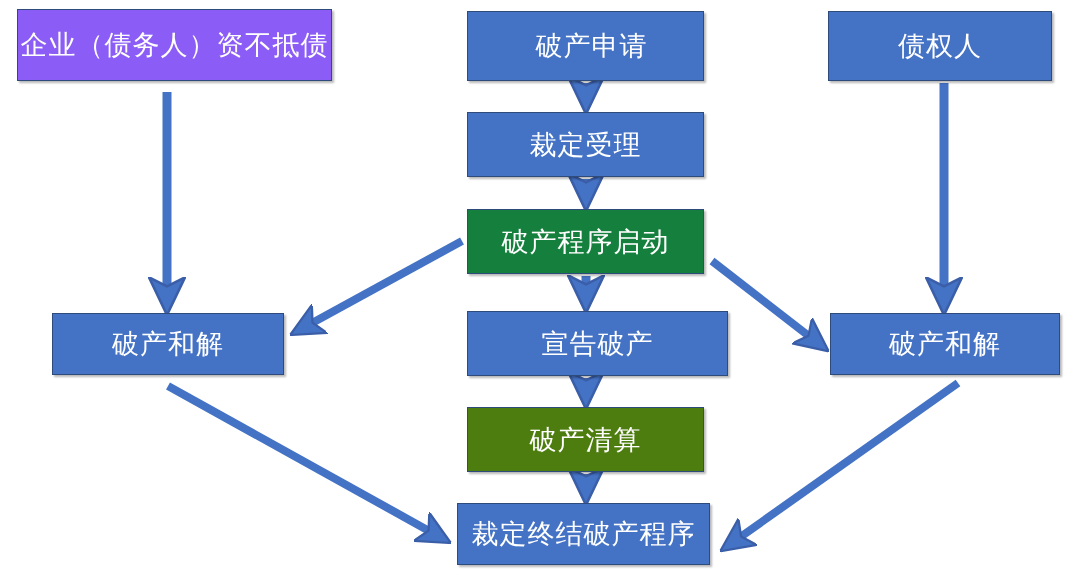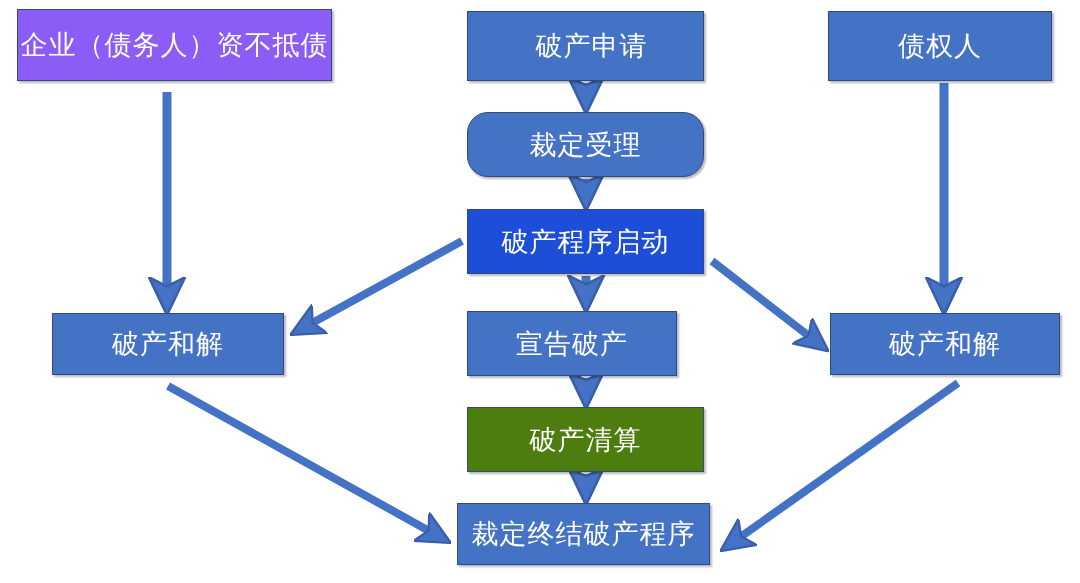--- a/index.html
+++ b/index.html
@@ -83,30 +83,30 @@
   <div id="node-layer">
       <div class="node" style="left: 17px; top: 9px; width: 315px; height: 72px; background: #8b5cf6; border-color: rgb(47, 75, 124); color: rgb(255, 255, 255);">
         <span class="label" style="font-size: 27px;">企业（债务人）资不抵债</span>
       </div>
       <div class="node" style="left: 467px; top: 11px; width: 237px; height: 70px; background: rgb(68, 114, 196); border-color: rgb(47, 75, 124); color: rgb(255, 255, 255); padding-left: 12px;">
         <span class="label" style="font-size: 27px;">破产申请</span>
       </div>
       <div class="node" style="left: 828px; top: 11px; width: 224px; height: 70px; background: rgb(68, 114, 196); border-color: rgb(47, 75, 124); color: rgb(255, 255, 255);">
         <span class="label" style="font-size: 27px;">债权人</span>
       </div>
-      <div class="node" style="left: 467px; top: 112px; width: 237px; height: 65px; background: rgb(68, 114, 196); border-color: rgb(47, 75, 124); color: rgb(255, 255, 255); border-radius: 21px;">
+      <div class="node" style="left: 467px; top: 112px; width: 237px; height: 65px; background: rgb(68, 114, 196); border-color: rgb(47, 75, 124); color: rgb(255, 255, 255);">
         <span class="label" style="font-size: 27px;">裁定受理</span>
       </div>
-      <div class="node" style="left: 467px; top: 209px; width: 237px; height: 65px; background: #1d4ed8; border-color: rgb(47, 75, 124); color: rgb(255, 255, 255);">
+      <div class="node" style="left: 467px; top: 209px; width: 237px; height: 65px; background: #15803d; border-color: rgb(47, 75, 124); color: rgb(255, 255, 255);">
         <span class="label" style="font-size: 27px;">破产程序启动</span>
       </div>
       <div class="node" style="left: 52px; top: 313px; width: 232px; height: 62px; background: rgb(68, 114, 196); border-color: rgb(47, 75, 124); color: rgb(255, 255, 255);">
         <span class="label" style="font-size: 27px;">破产和解</span>
       </div>
-      <div class="node" style="left: 467px; top: 311px; width: 210px; height: 65px; background: rgb(68, 114, 196); border-color: rgb(47, 75, 124); color: rgb(255, 255, 255);">
+      <div class="node" style="left: 467px; top: 311px; width: 261px; height: 65px; background: rgb(68, 114, 196); border-color: rgb(47, 75, 124); color: rgb(255, 255, 255);">
         <span class="label" style="font-size: 27px;">宣告破产</span>
       </div>
       <div class="node" style="left: 830px; top: 313px; width: 230px; height: 62px; background: rgb(68, 114, 196); border-color: rgb(47, 75, 124); color: rgb(255, 255, 255);">
         <span class="label" style="font-size: 27px;">破产和解</span>
       </div>
       <div class="node" style="left: 467px; top: 407px; width: 237px; height: 65px; background: #4d7c0f; border-color: rgb(47, 75, 124); color: rgb(255, 255, 255);">
         <span class="label" style="font-size: 27px;">破产清算</span>
       </div>
       <div class="node" style="left: 457px; top: 503px; width: 253px; height: 62px; background: rgb(68, 114, 196); border-color: rgb(47, 75, 124); color: rgb(255, 255, 255);">
         <span class="label" style="font-size: 27px;">裁定终结破产程序</span>

